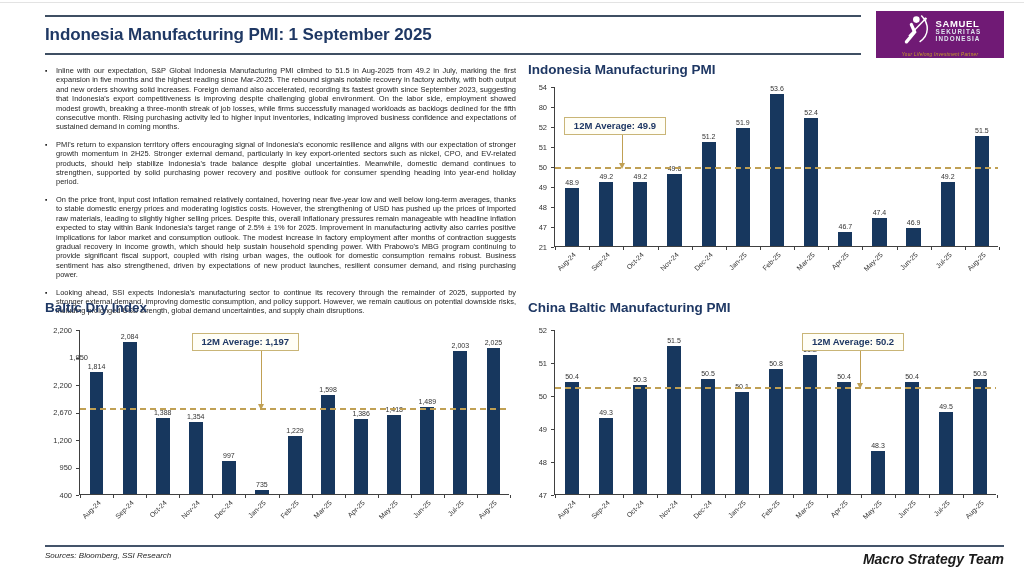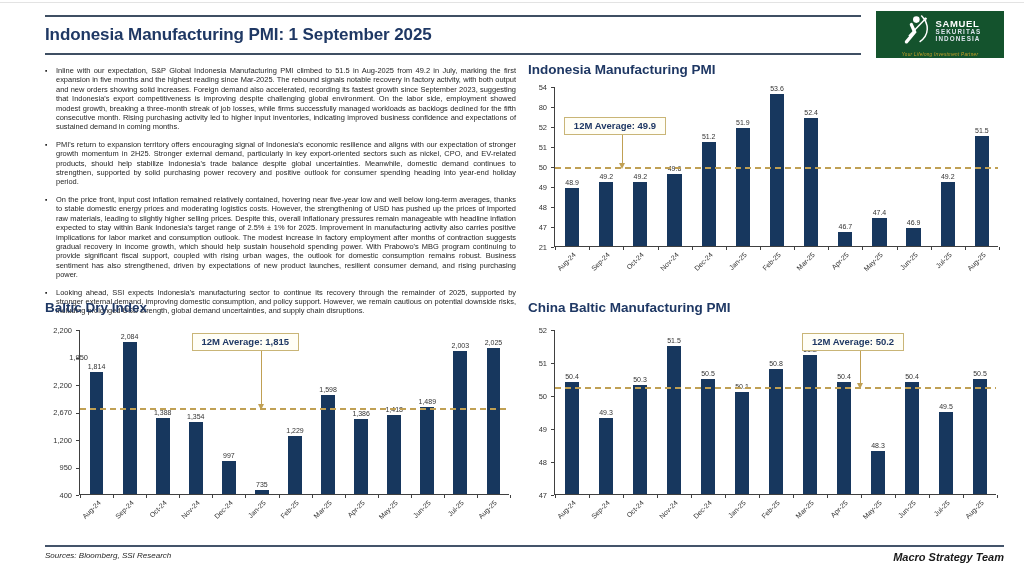--- a/index.html
+++ b/index.html
@@ -12,21 +12,21 @@
 
   
   .header-band {
     position:absolute; left:45px; top:15px; width:816px; height:40px;
     border-top:2px solid #3f4f63; border-bottom:2px solid #3f4f63;
     display:flex; align-items:center;
   }
   .header-title { font-size:17px; font-weight:700; color:#1F3864; letter-spacing:-0.1px; }
   .logo-box {
     position:absolute; right:20px; top:11px; width:128px; height:47px;
-    background:#14532d; display:flex; align-items:center; justify-content:center;
+    background:#701a75; display:flex; align-items:center; justify-content:center;
     flex-direction:column; padding:3px 6px;
   }
   .logo-row { display:flex; align-items:center; gap:4px; }
   .logo-text { display:flex; flex-direction:column; line-height:1.05; }
   .logo-l1 { color:#fff; font-weight:700; font-size:9.5px; letter-spacing:.6px; }
   .logo-l2, .logo-l3 { color:#dfe5ee; font-size:6.3px; letter-spacing:1.1px; font-weight:700; }
   .logo-tagline { color:#C9A227; font-size:4.6px; font-style:italic; margin-top:2px; letter-spacing:.3px; }
 
   
   .bullets { position:absolute; left:45px; top:66px; width:471px; }
@@ -66,21 +66,21 @@
   .astem { position:absolute; width:0; border-left:1.4px solid #C0A054; z-index:4; }
   .ahead {
     position:absolute; width:0; height:0; z-index:4;
     border-left:3.5px solid transparent; border-right:3.5px solid transparent;
     border-top:6px solid #C0A054;
   }
 
   
   .footer-rule { position:absolute; left:45px; right:20px; top:545px; height:2px; background:#44546A; }
   .footer-sources { position:absolute; left:45px; top:551px; font-size:8px; font-style:italic; color:#1f1f1f; }
-  .footer-team { position:absolute; right:20px; top:551px; font-size:11px; font-style:italic; font-weight:700; color:#1a1a1a; }
+  .footer-team { position:absolute; right:20px; top:551px; font-size:14px; font-style:italic; font-weight:700; color:#1a1a1a; }
 </style>
 </head>
 <body>
 
 <div class="page-top-hairline"></div>
 
 <div class="header-band">
   <div class="header-title">Indonesia Manufacturing PMI: 1 September 2025</div>
 </div>
 
@@ -255,21 +255,21 @@
       <div class="xmark" style="position: absolute; left: 165.4px; top: 165px; width: 1px; height: 3px;"></div>
       <div class="xmark" style="position: absolute; left: 198.5px; top: 165px; width: 1px; height: 3px;"></div>
       <div class="xmark" style="position: absolute; left: 231.5px; top: 165px; width: 1px; height: 3px;"></div>
       <div class="xmark" style="position: absolute; left: 264.6px; top: 165px; width: 1px; height: 3px;"></div>
       <div class="xmark" style="position: absolute; left: 297.7px; top: 165px; width: 1px; height: 3px;"></div>
       <div class="xmark" style="position: absolute; left: 330.8px; top: 165px; width: 1px; height: 3px;"></div>
       <div class="xmark" style="position: absolute; left: 363.8px; top: 165px; width: 1px; height: 3px;"></div>
       <div class="xmark" style="position: absolute; left: 396.9px; top: 165px; width: 1px; height: 3px;"></div>
       <div class="xmark" style="position: absolute; left: 430px; top: 165px; width: 1px; height: 3px;"></div>
       <div class="avgline" style="position: absolute; bottom: 84.4px;"></div>
-      <div class="annbox" style="position: absolute; left: 26%; top: 2%;">12M Average: 1,815</div>
+      <div class="annbox" style="position: absolute; left: 26%; top: 2%;">12M Average: 1,197</div>
       <div class="astem" style="position: absolute; left: 180.6px; top: 21px; height: 52.64px;"></div>
       <div class="ahead" style="position: absolute; left: 177.6px; top: 73.64px;"></div>
     </div>
     <div class="ytick" style="position: absolute; left: 0px; width: 27px; top: 5.5px;">2,200</div>
     <div class="ymark" style="position: absolute; left: 31px; width: 3px; height: 1px; top: 10px;"></div>
     <div class="ytick" style="position: absolute; left: 16px; width: 27px; top: 33px;">1,950</div>
     <div class="ymark" style="position: absolute; left: 31px; width: 3px; height: 1px; top: 37.5px;"></div>
     <div class="ytick" style="position: absolute; left: 0px; width: 27px; top: 60.5px;">2,200</div>
     <div class="ymark" style="position: absolute; left: 31px; width: 3px; height: 1px; top: 65px;"></div>
     <div class="ytick" style="position: absolute; left: 0px; width: 27px; top: 88px;">2,670</div>

